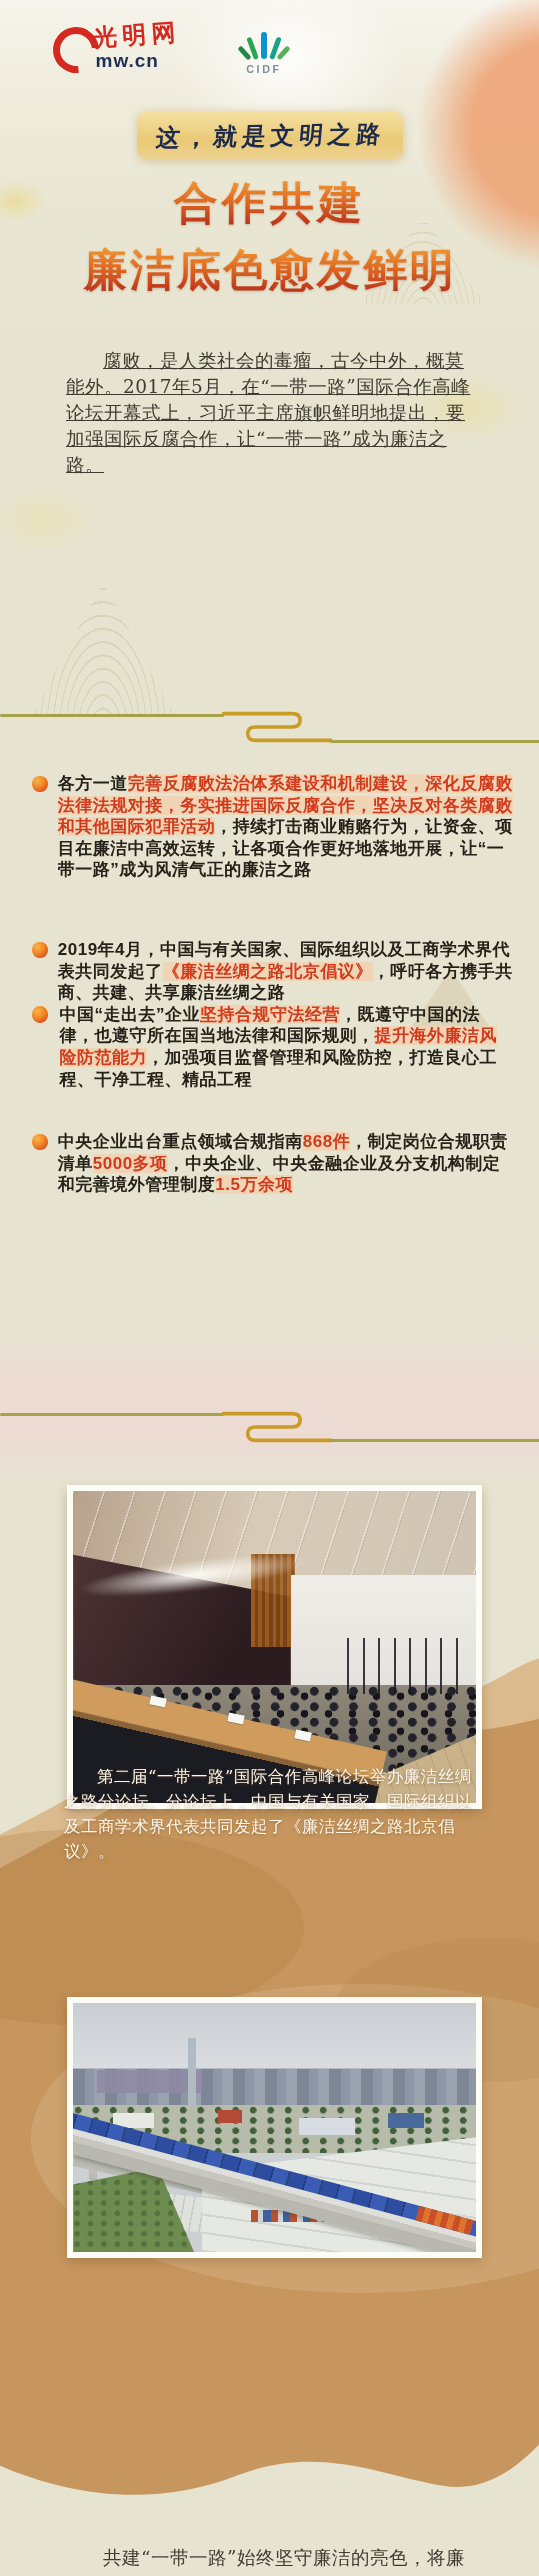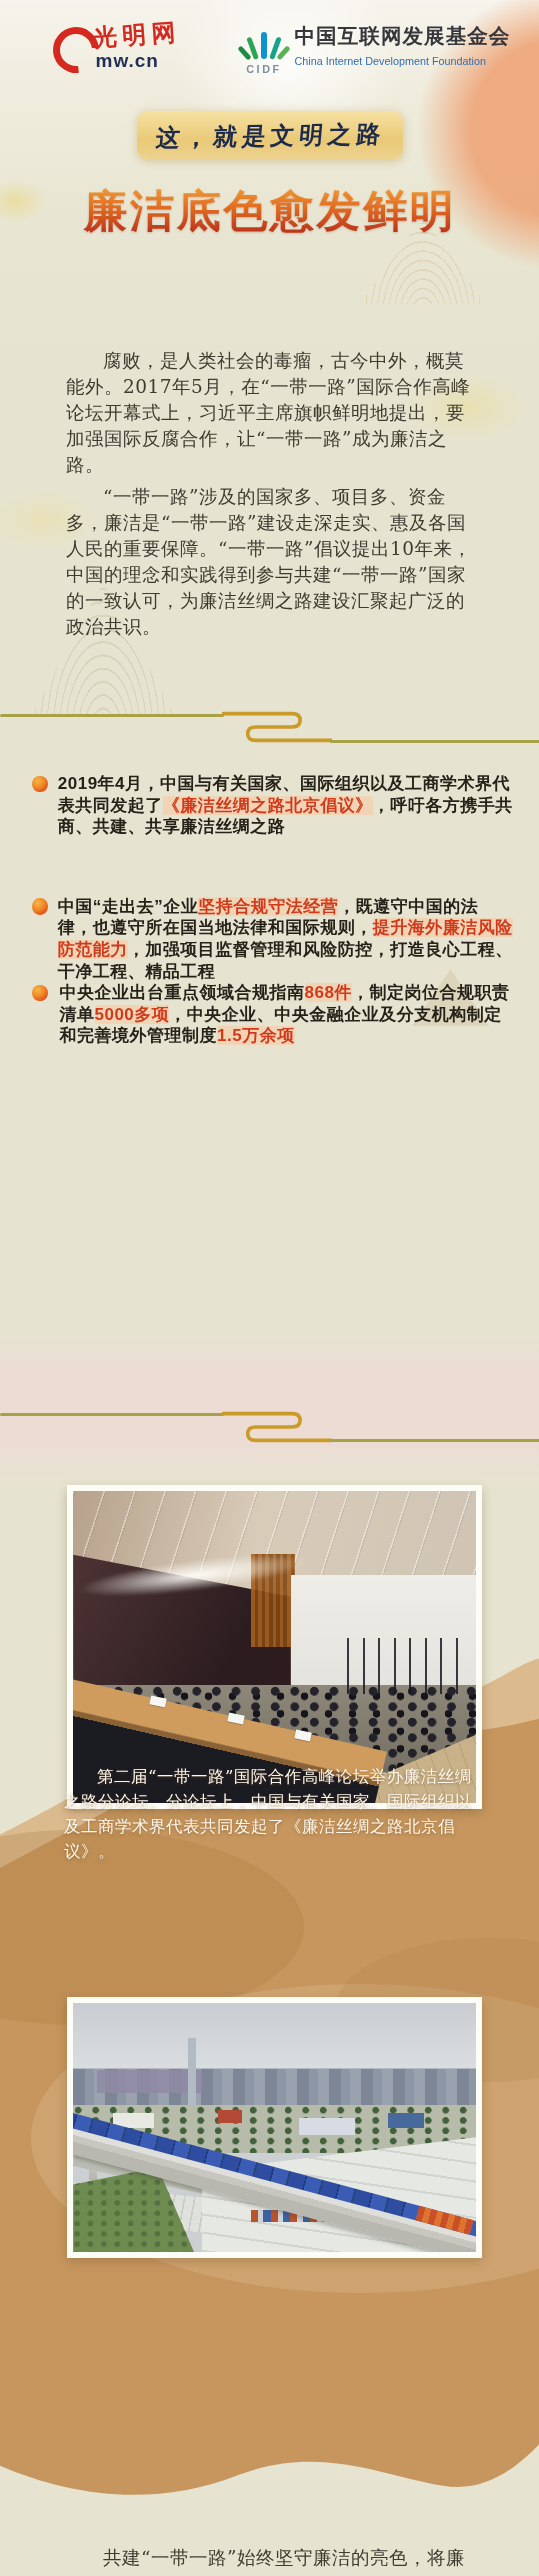--- a/index.html
+++ b/index.html
@@ -42,21 +42,21 @@
   
   .title{position:absolute;top:174px;left:0;width:100%;margin:0;text-align:center;font-family:"Liberation Serif",serif;font-weight:900;}
   .title span{display:block;font-size:44px;letter-spacing:4.1px;
     background:linear-gradient(180deg,#f5a63a 0%,#e06a20 45%,#b3261a 95%);
     -webkit-background-clip:text;background-clip:text;color:transparent;
     filter:drop-shadow(0 1.5px 1px rgba(120,40,10,.25));}
   .title .t2{margin-top:8.2px;letter-spacing:2.6px;}
   
   .intro,.outro{position:absolute;left:66px;width:414px;font-family:"DejaVu Serif","Liberation Serif",serif;color:#3e3c31;}
   .intro{top:348px;font-size:18.5px;line-height:26px;letter-spacing:0.5px;}
-  .intro p{margin:0 0 6.2px 0;text-indent:2em;}
+  .intro p{margin:0 0 6.2px 0;text-indent:2em;text-decoration:underline;}
   .outro{top:2542px;font-size:18.5px;line-height:32px;letter-spacing:0.5px;text-indent:2em;margin:0;}
   
   .dline{position:absolute;height:2.6px;background:#a7a148;border-radius:1.5px;}
   .ribbon{position:absolute;left:222px;width:110px;height:32px;}
   
   .bullets{position:absolute;top:773px;left:32px;width:481px;margin:0;padding:0;list-style:none;}
   .bullets li{display:flex;gap:10.3px;font-weight:bold;font-size:17px;line-height:21.6px;color:#262219;letter-spacing:0.5px;}
   .bullets li:nth-child(1){margin-bottom:58px;}
   .bullets li:nth-child(2){}
   .bullets li:nth-child(3){margin-bottom:41px;gap:12px;}
@@ -155,47 +155,47 @@
       <div class="cicol">
         <span class="cicon" style="position:relative;display:flex;">
           <span class="b1"></span>
             <span class="b2"></span>
             <span class="b3"></span>
             <span class="b4"></span>
             <span class="b5"></span>
         </span>
         <span class="cabbr">CIDF</span>
       </div>
-      <div class="ctxt">
-        <span class="cnm">中国互联网发展基金会</span>
-        <span class="cen">China Internet Development Foundation</span>
-      </div>
     </div>
   </div>
 
   <div class="banner">
     <span>这，就是文明之路</span>
   </div>
 
   <h1 class="title">
+    <span class="t1">合作共建</span>
     <span class="t2">廉洁底色愈发鲜明</span>
   </h1>
 
   <div class="intro">
     <p>腐败，是人类社会的毒瘤，古今中外，概莫能外。2017年5月，在“一带一路”国际合作高峰论坛开幕式上，习近平主席旗帜鲜明地提出，要加强国际反腐合作，让“一带一路”成为廉洁之路。</p>
-    <p>“一带一路”涉及的国家多、项目多、资金多，廉洁是“一带一路”建设走深走实、惠及各国人民的重要保障。“一带一路”倡议提出10年来，中国的理念和实践得到参与共建“一带一路”国家的一致认可，为廉洁丝绸之路建设汇聚起广泛的政治共识。</p>
   </div>
 
   <span class="dline" style="top:714px;left:0;width:224px;"></span>
   <svg class="ribbon" style="top:711px;" viewBox="0 0 214 62">
     <path d="M2,5 H136 q16,0 16,13 t-16,13 H66 q-16,0 -16,13 t16,13 H214" fill="none" stroke="#c99b28" stroke-width="7" stroke-linecap="round"></path>
   </svg>
   <span class="dline" style="top:740px;left:330px;width:210px;"></span>
 
   <ul class="bullets" id="bullet-list">
+      <li>
+        <span class="dot"></span>
+        <span><span>各方一道</span><span class="em">完善反腐败法治体系建设和机制建设，</span><span class="em">深化反腐败法律法规对接，</span><span class="em">务实推进国际反腐合作，</span><span class="em">坚决反对各类腐败和其他国际犯罪活动</span><span>，持续打击商业贿赂行为，让资金、项目在廉洁中高效运转，让各项合作更好地落地开展，让“一带一路”成为风清气正的廉洁之路</span></span>
+      </li>
       <li>
         <span class="dot"></span>
         <span><span>2019年4月，中国与有关国家、国际组织以及工商学术界代表共同发起了</span><span class="em">《廉洁丝绸之路北京倡议》</span><span>，呼吁各方携手共商、共建、共享廉洁丝绸之路</span></span>
       </li>
       <li>
         <span class="dot"></span>
         <span><span>中国“走出去”企业</span><span class="em">坚持合规守法经营</span><span>，既遵守中国的法律，也遵守所在国当地法律和国际规则，</span><span class="em">提升海外廉洁风险防范能力</span><span>，加强项目监督管理和风险防控，打造良心工程、干净工程、精品工程</span></span>
       </li>
       <li>
         <span class="dot"></span>

